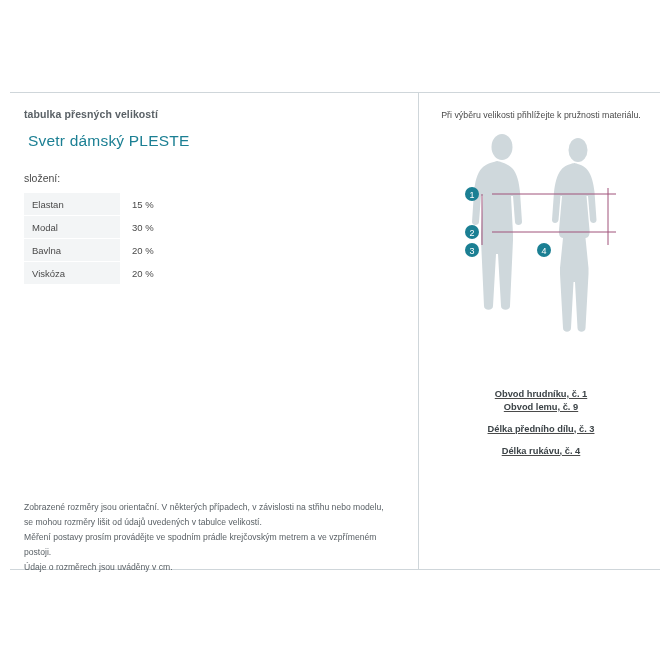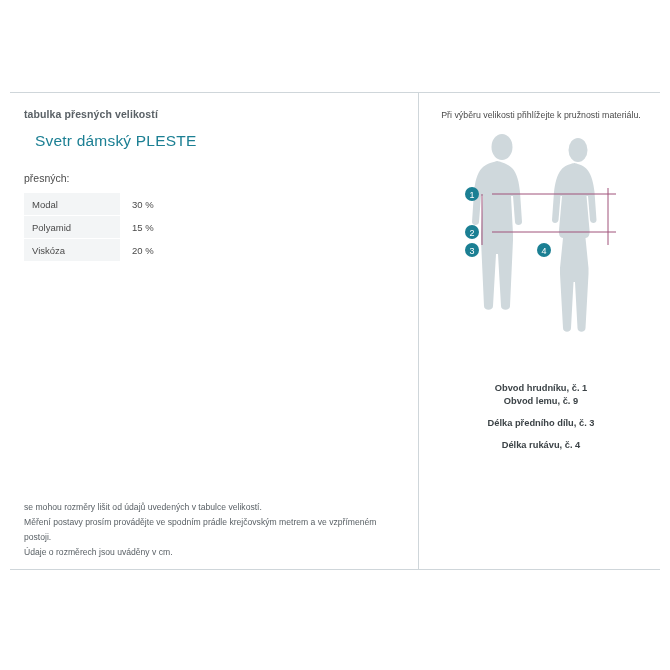--- a/index.html
+++ b/index.html
@@ -52,21 +52,21 @@
     font-size: 10.5px;
     color: #5a6166;
     letter-spacing: .1px;
     margin-bottom: 12px;
     font-weight: bold;
   }
   .title {
     font-size: 15.5px;
     color: #1b7f93;
     font-weight: normal;
-    margin: 0 0 22px 11px;
+    margin: 0 0 22px 4px;
     letter-spacing: .2px;
   }
   .subtitle {
     font-size: 10.5px;
     color: #4a4a4a;
     margin-bottom: 9px;
   }
   table.comp {
     border-collapse: collapse;
     font-size: 9.5px;
@@ -111,21 +111,22 @@
     color: #4a4a4a;
     margin-bottom: 10px;
   }
   .figure-wrap {
     position: relative;
     width: 222px;
     height: 230px;
     margin: 8px auto 0 auto;
   }
   .legend {
-    margin-top: 20px;
+    margin-top: 26px;
+    text-decoration: underline;
   }
   .legend .item {
     font-size: 9.3px;
     font-weight: bold;
     color: #3c4347;
     margin-bottom: 3px;
   }
   .legend .sub {
     font-size: 8.8px;
     font-weight: normal;
@@ -140,41 +141,46 @@
 <body>
 
 <div class="page">
 
   <div class="sheet"></div>
   <div class="divider"></div>
 
   <div class="left">
     <div class="eyebrow">tabulka přesných velikostí</div>
     <h1 class="title">Svetr dámský PLESTE</h1>
-    <div class="subtitle">přesných:</div>
+    <div class="subtitle">složení:</div>
 
     <table class="comp">
       <tbody>
         <tr>
+          <td class="name">Elastan</td>
+          <td class="val">15 %</td>
+        </tr>
+        <tr>
           <td class="name">Modal</td>
           <td class="val">30 %</td>
         </tr>
         <tr>
-          <td class="name">Polyamid</td>
-          <td class="val">15 %</td>
+          <td class="name">Bavlna</td>
+          <td class="val">20 %</td>
         </tr>
         <tr>
           <td class="name">Viskóza</td>
           <td class="val">20 %</td>
         </tr>
       </tbody>
     </table>
   </div>
 
   <div class="footnote">
+    <div>Zobrazené rozměry jsou orientační. V některých případech, v závislosti na střihu nebo modelu,</div>
     <div>se mohou rozměry lišit od údajů uvedených v tabulce velikostí.</div>
     <div>Měření postavy prosím provádějte ve spodním prádle krejčovským metrem a ve vzpřímeném postoji.</div>
     <div>Údaje o rozměrech jsou uváděny v cm.</div>
   </div>
 
   <div class="right">
     <div class="note">
       <div>Při výběru velikosti přihlížejte k pružnosti materiálu.</div>
     </div>
 

